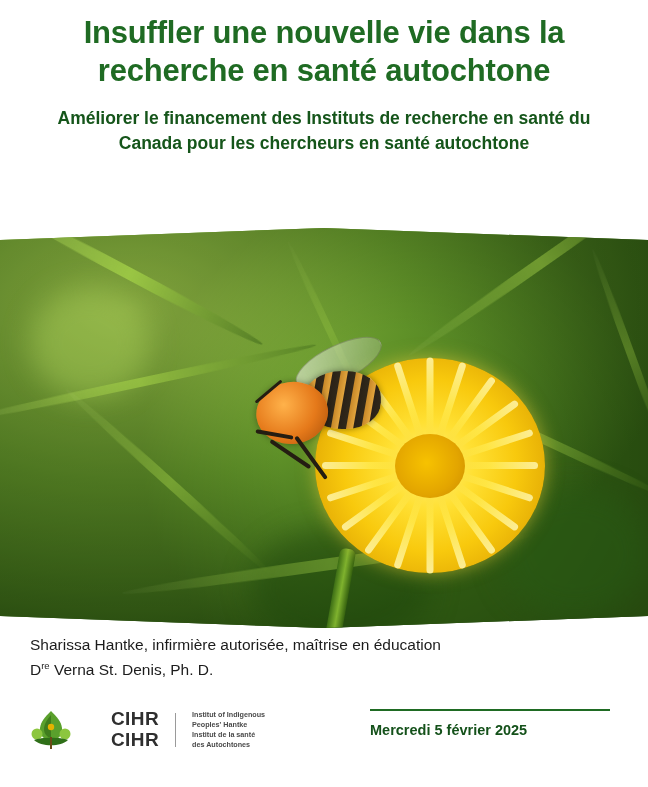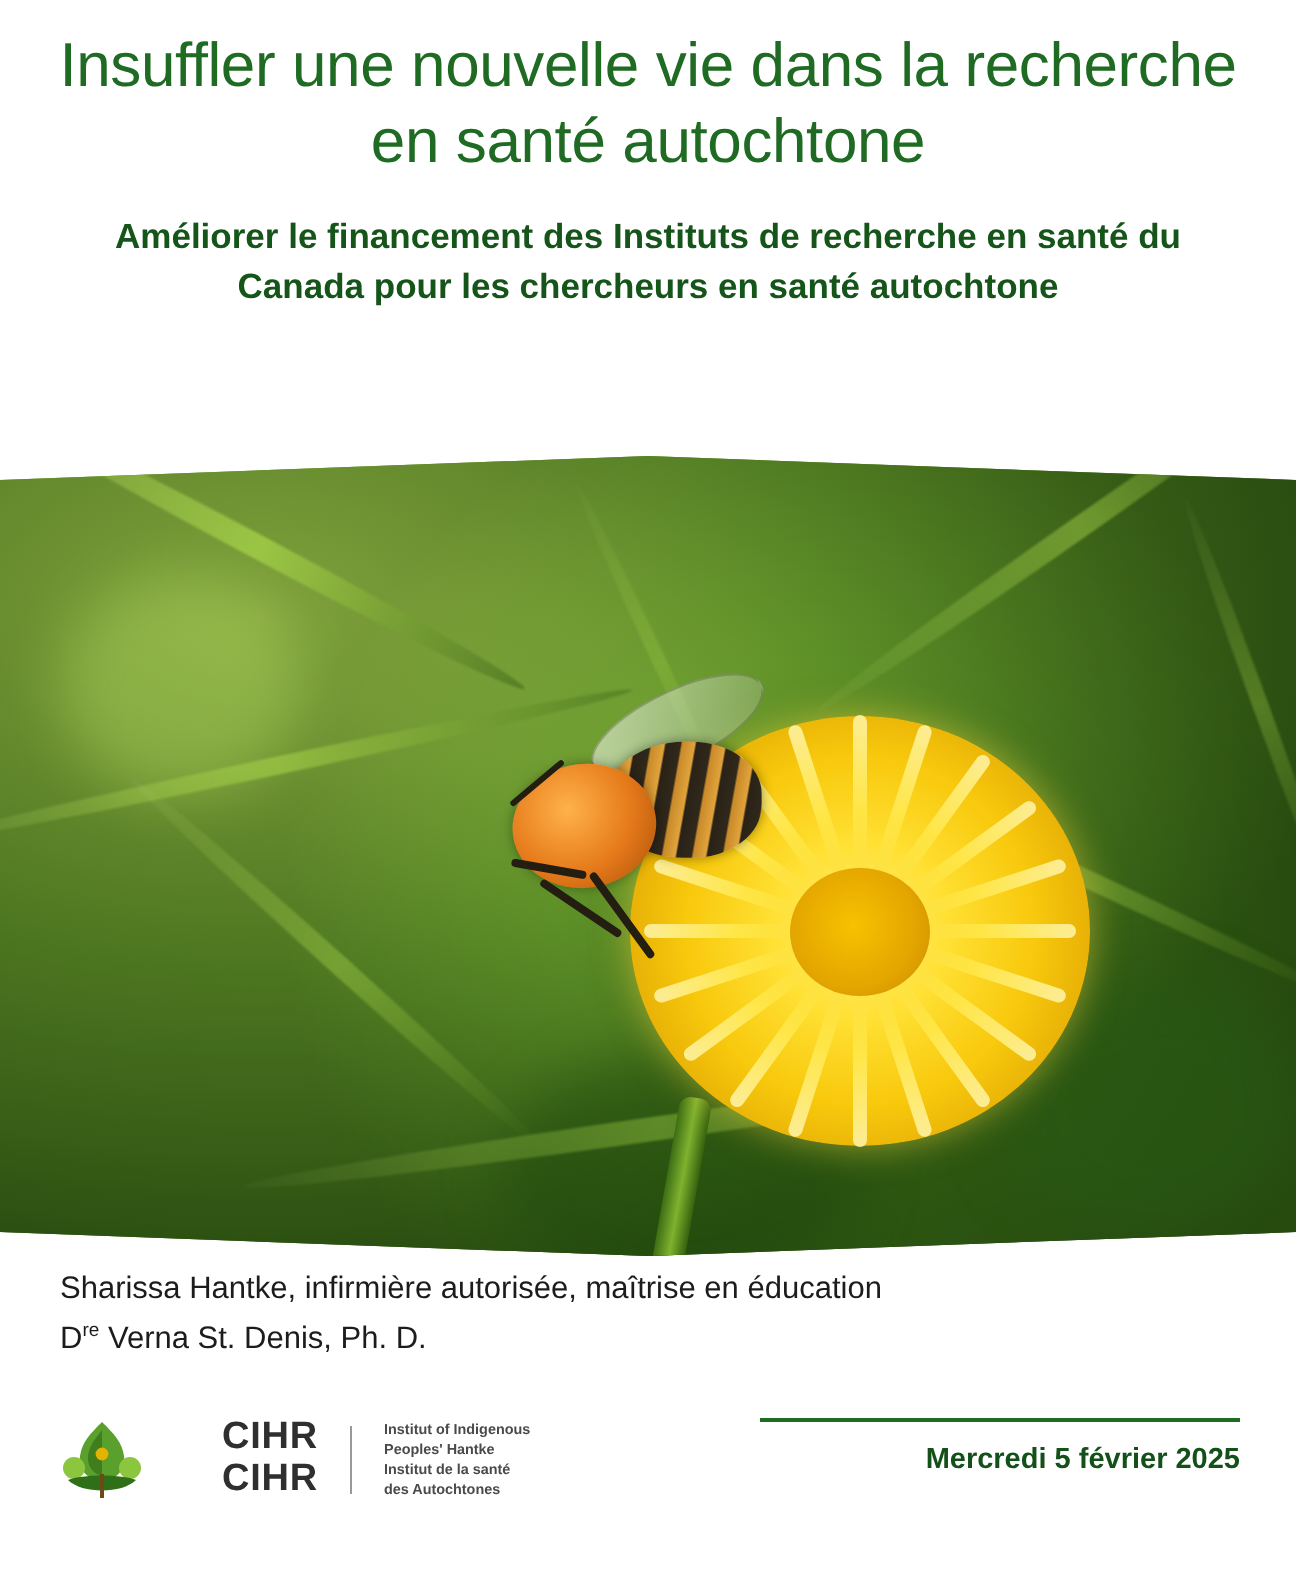--- a/index.html
+++ b/index.html
@@ -28,21 +28,21 @@
     position: absolute;
     top: 0;
     left: 0;
     width: 648px;
     padding-top: 14px;
     text-align: center;
     z-index: 5;
   }
   .main-title {
     font-size: 31px;
-    font-weight: normal;
+    font-weight: bold;
     color: #1f6b23;
     line-height: 1.22;
     letter-spacing: -0.2px;
     padding: 0 29px;
     margin: 0;
   }
   .subtitle {
     margin-top: 16px;
     font-size: 17.5px;
     font-weight: bold;
@@ -266,23 +266,23 @@
     background: #9a9a9a;
   }
   .cihr-sub {
     font-size: 7.2px;
     color: #4a4a4a;
     line-height: 1.42;
     font-weight: bold;
   }
   .date-wrap {
     position: absolute;
-    right: 28px;
+    right: 38px;
     top: 14px;
-    text-align: right;
+    text-align: left;
     width: 240px;
   }
   .date-rule {
     width: 100%;
     height: 2px;
     background: #1f6b23;
     margin-bottom: 11px;
   }
   .date-text {
     font-size: 14.5px;

